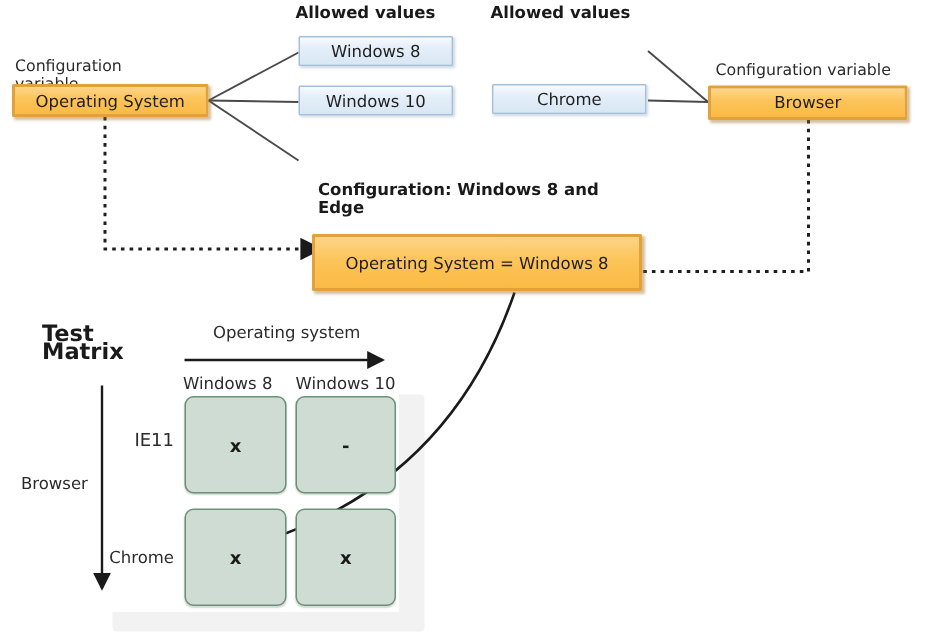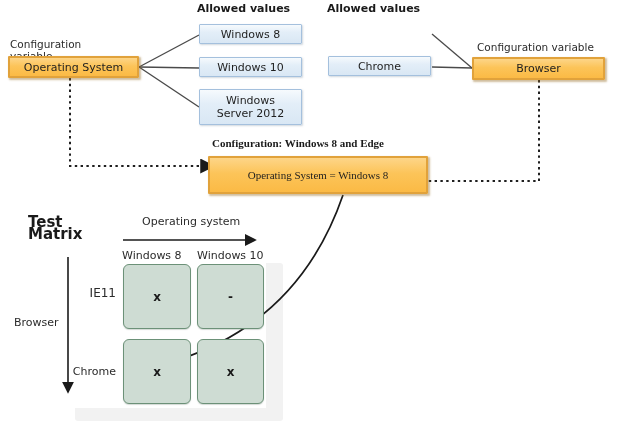--- a/index.html
+++ b/index.html
@@ -73,31 +73,28 @@
     <path d="M123,240 L255,240" stroke="#1a1a1a" stroke-width="1.6" fill="none" marker-end="url(#arr)"></path>
     <path d="M68,257 L68,392" stroke="#1a1a1a" stroke-width="1.6" fill="none" marker-end="url(#arr)"></path>
   </svg>
 
   <div class="abs lbl" style="left:10px;top:38px;width:105px;">Configuration variable</div>
   <div class="orangebox" style="left:8px;top:56px;width:127px;height:18px;">Operating System</div>
 
   <div class="abs lbl bold" style="left:197px;top:3px;width:108px;font-size:11px;">Allowed values</div>
   <div class="bluebox" style="left:199px;top:24px;width:101px;height:18px;">Windows 8</div>
   <div class="bluebox" style="left:199px;top:57px;width:101px;height:18px;">Windows 10</div>
-  <div class="bluebox" style="left:199px;top:89px;width:101px;height:34px;">
-    <span style="display:inline-block;width:76px;">Windows Server 2012</span>
-  </div>
 
   <div class="abs lbl bold" style="left:327px;top:3px;width:104px;font-size:11px;">Allowed values</div>
   <div class="bluebox" style="left:328px;top:56px;width:101px;height:18px;">Chrome</div>
   <div class="abs lbl" style="left:477px;top:41px;width:126px;">Configuration variable</div>
   <div class="orangebox" style="left:472px;top:57px;width:129px;height:19px;">Browser</div>
 
-  <div class="abs lbl bold" style="left:212px;top:137px;width:216px;font-size:11px;font-family:Liberation Serif, serif;">Configuration: Windows 8 and Edge</div>
-  <div class="orangebox configbox" style="left:208px;top:156px;width:216px;height:34px;font-family:Liberation Serif, serif;">
+  <div class="abs lbl bold" style="left:212px;top:121px;width:216px;font-size:11px;">Configuration: Windows 8 and Edge</div>
+  <div class="orangebox configbox" style="left:208px;top:156px;width:216px;height:34px;">
     <div>Operating System = Windows 8</div>
   </div>
 
   <div class="abs lbl bold" style="left:28px;top:216px;width:74px;font-size:15px;">Test Matrix</div>
   <div class="abs lbl" style="left:142px;top:216px;width:104px;font-size:11px;">Operating system</div>
 
   <div class="abs lbl" style="left:122px;top:250px;width:70px;font-size:11px;">Windows 8</div>
   <div class="abs lbl" style="left:197px;top:250px;width:70px;font-size:11px;">Windows 10</div>
 
   <div class="abs lbl" style="left:78px;top:287px;width:38px;text-align:right;font-size:12px;">IE11</div>

